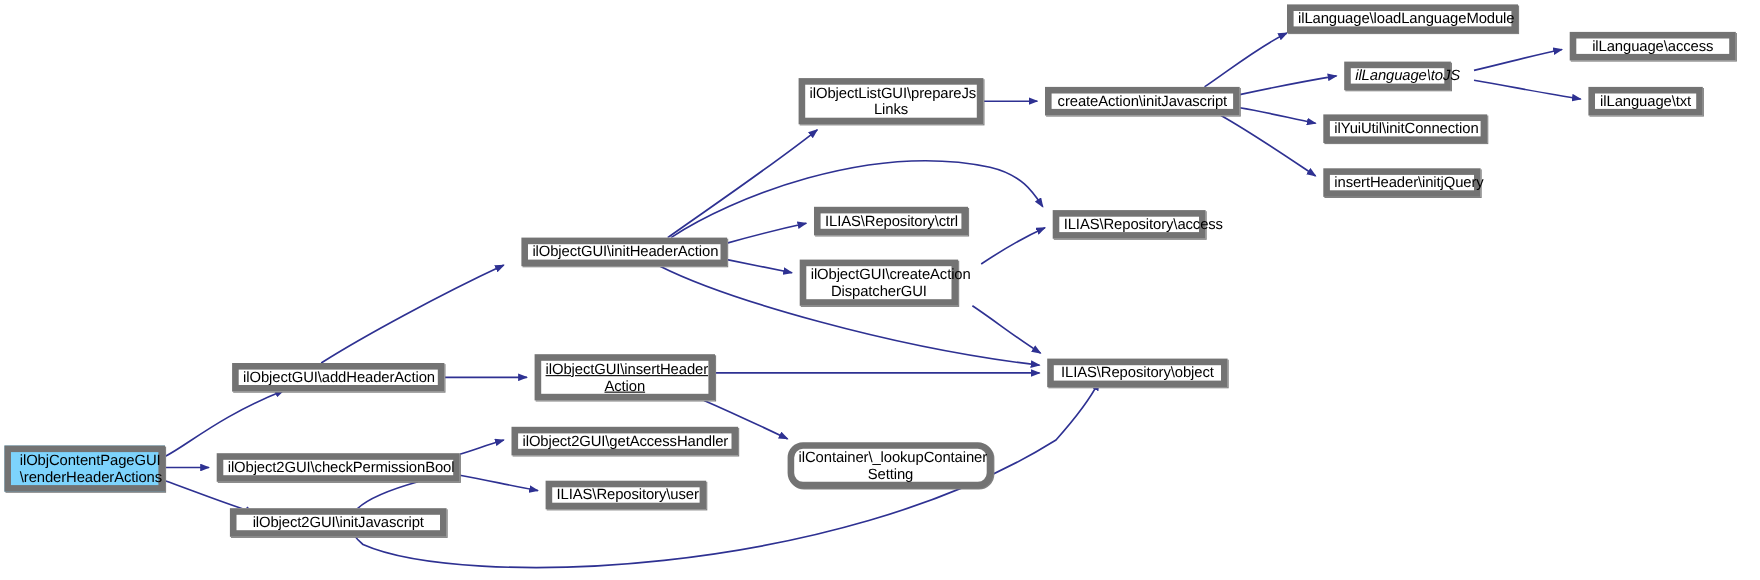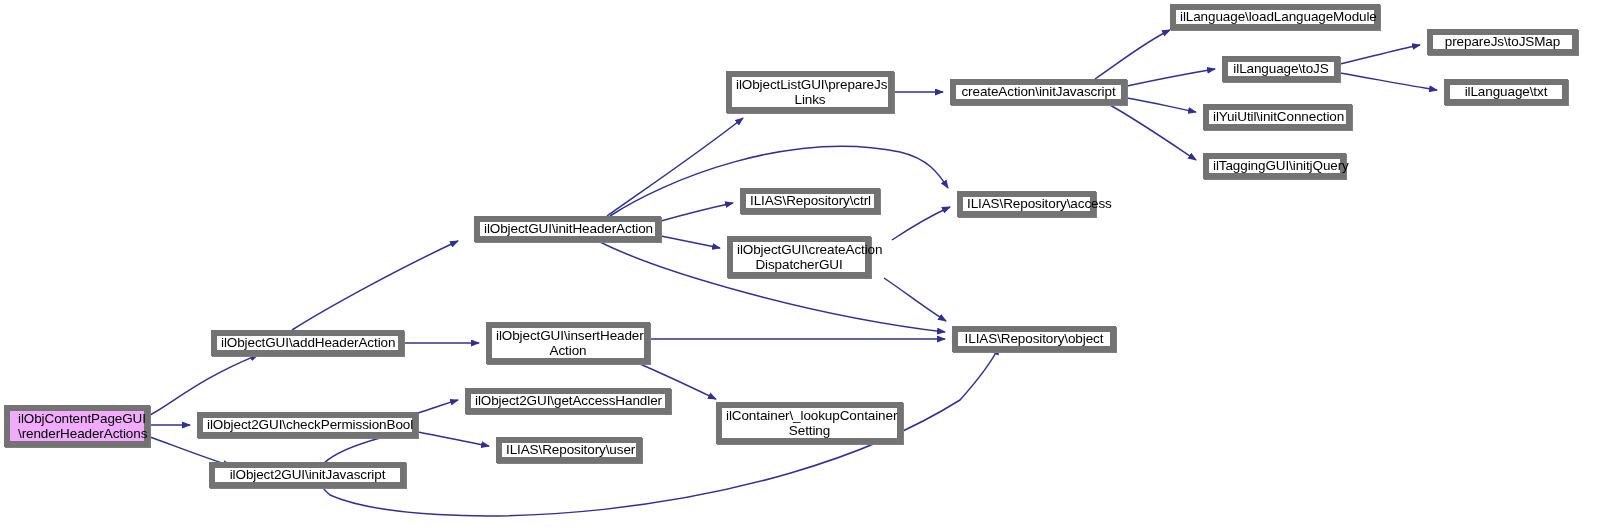--- a/index.html
+++ b/index.html
@@ -38,21 +38,21 @@
     letter-spacing: -0.1px;
     display: flex;
     align-items: center;
     justify-content: center;
     text-align: center;
     white-space: pre-line;
     padding: 0 4px;
     box-shadow: 1px 1px 0 0 #808080;
   }
   .graph-node.root {
-    background: #f0abfc;
+    background: #7dd3fc;
     text-align: left;
     justify-content: flex-end;
     padding-left: 8px;
   }
   .node-label {
     display: block;
     width: 100%;
   }
 </style>
 </head>
@@ -92,34 +92,34 @@
         <path d="M1340,73 C1375,79 1405,85 1437,90" fill="none" stroke="#2e3192" stroke-width="1.5" marker-end="url(#arrowhead)"></path>
       </g>
   </svg>
   <div id="node-group">
       <div class="graph-node root" style="left: 4px; top: 405px; width: 146px; height: 42px;"><span class="node-label">ilObjContentPageGUI
 \renderHeaderActions</span></div>
       <div class="graph-node" style="left: 211px; top: 330px; width: 193px; height: 26px;"><span class="node-label">ilObjectGUI\addHeaderAction</span></div>
       <div class="graph-node" style="left: 197px; top: 412px; width: 221px; height: 26px;"><span class="node-label">ilObject2GUI\checkPermissionBool</span></div>
       <div class="graph-node" style="left: 209px; top: 462px; width: 197px; height: 26px;"><span class="node-label">ilObject2GUI\initJavascript</span></div>
       <div class="graph-node" style="left: 474px; top: 216px; width: 187px; height: 26px;"><span class="node-label">ilObjectGUI\initHeaderAction</span></div>
-      <div class="graph-node" style="left: 486px; top: 322px; width: 164px; height: 42px;"><span class="node-label">ilObjectGUI\insertHeader
+      <div class="graph-node" style="left: 486px; top: 322px; width: 164px; height: 42px; text-decoration: underline;"><span class="node-label">ilObjectGUI\insertHeader
 Action</span></div>
       <div class="graph-node" style="left: 465px; top: 388px; width: 206px; height: 26px;"><span class="node-label">ilObject2GUI\getAccessHandler</span></div>
       <div class="graph-node" style="left: 496px; top: 437px; width: 146px; height: 26px;"><span class="node-label">ILIAS\Repository\user</span></div>
       <div class="graph-node" style="left: 726px; top: 71px; width: 168px; height: 42px;"><span class="node-label">ilObjectListGUI\prepareJs
 Links</span></div>
       <div class="graph-node" style="left: 740px; top: 188px; width: 140px; height: 26px;"><span class="node-label">ILIAS\Repository\ctrl</span></div>
       <div class="graph-node" style="left: 727px; top: 236px; width: 144px; height: 42px;"><span class="node-label">ilObjectGUI\createAction
 DispatcherGUI</span></div>
-      <div class="graph-node" style="left: 716px; top: 402px; width: 187px; height: 42px;"><span class="node-label">ilContainer\_lookupContainer
+      <div class="graph-node" style="left: 716px; top: 402px; width: 187px; height: 42px; border-radius: 14px;"><span class="node-label">ilContainer\_lookupContainer
 Setting</span></div>
       <div class="graph-node" style="left: 950px; top: 79px; width: 177px; height: 26px;"><span class="node-label">createAction\initJavascript</span></div>
       <div class="graph-node" style="left: 957px; top: 191px; width: 139px; height: 26px;"><span class="node-label">ILIAS\Repository\access</span></div>
       <div class="graph-node" style="left: 952px; top: 326px; width: 164px; height: 26px;"><span class="node-label">ILIAS\Repository\object</span></div>
       <div class="graph-node" style="left: 1170px; top: 4px; width: 210px; height: 26px;"><span class="node-label">ilLanguage\loadLanguageModule</span></div>
-      <div class="graph-node" style="left: 1222px; top: 56px; width: 118px; height: 26px;"><span class="node-label">ilLanguage\toJS</span></div>
+      <div class="graph-node" style="left: 1222px; top: 56px; width: 97px; height: 26px; font-style: italic;"><span class="node-label">ilLanguage\toJS</span></div>
       <div class="graph-node" style="left: 1203px; top: 104px; width: 149px; height: 26px;"><span class="node-label">ilYuiUtil\initConnection</span></div>
-      <div class="graph-node" style="left: 1203px; top: 153px; width: 143px; height: 26px;"><span class="node-label">ilTaggingGUI\initjQuery</span></div>
-      <div class="graph-node" style="left: 1427px; top: 29px; width: 151px; height: 26px;"><span class="node-label">prepareJs\toJSMap</span></div>
-      <div class="graph-node" style="left: 1444px; top: 79px; width: 124px; height: 26px;"><span class="node-label">ilLanguage\txt</span></div>
+      <div class="graph-node" style="left: 1203px; top: 153px; width: 143px; height: 26px;"><span class="node-label">insertHeader\initjQuery</span></div>
+      <div class="graph-node" style="left: 1427px; top: 29px; width: 151px; height: 26px;"><span class="node-label">ilLanguage\access</span></div>
+      <div class="graph-node" style="left: 1444px; top: 79px; width: 104px; height: 26px;"><span class="node-label">ilLanguage\txt</span></div>
     </div>
 </div>
 
 </body></html>

